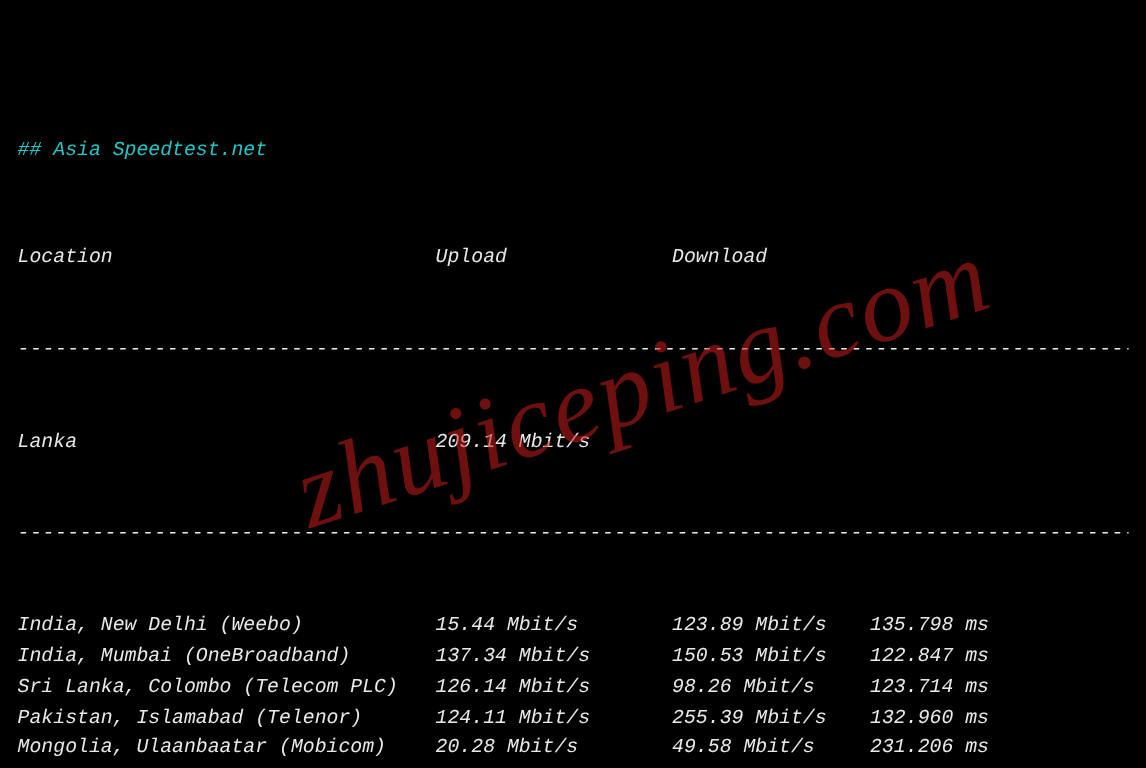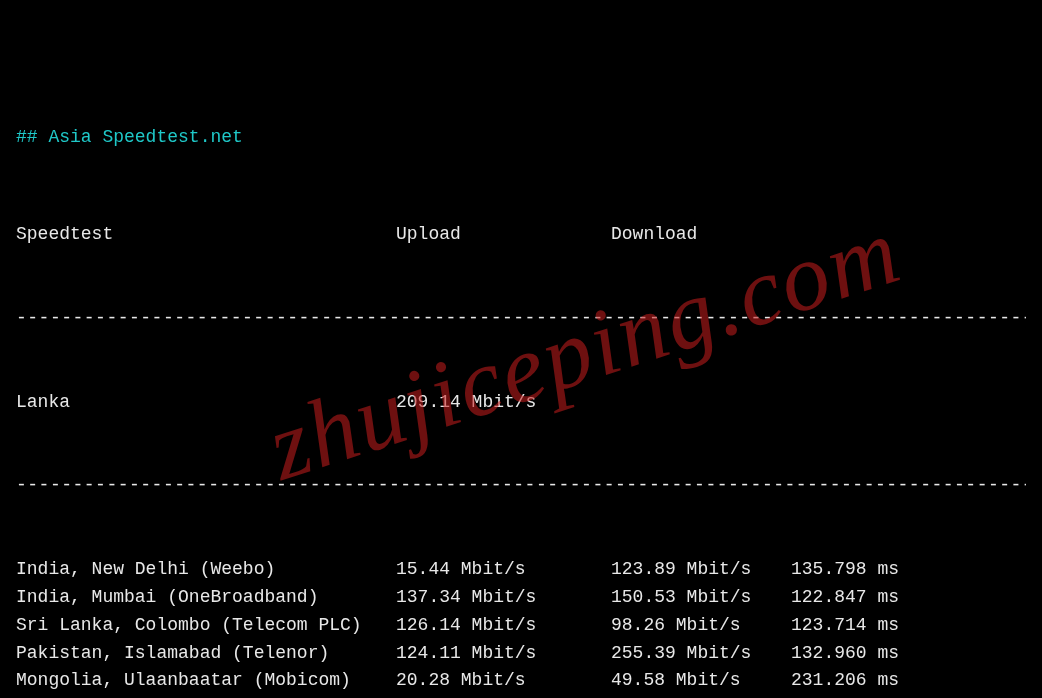--- a/index.html
+++ b/index.html
@@ -1,18 +1,19 @@
 <!DOCTYPE html>
 <html><head>
   <meta charset="utf-8">
   <style>
     * {
       margin: 0;
       padding: 0;
       box-sizing: border-box;
+      font-style: italic;
     }
     body {
       background: #000;
       color: #e8e8e8;
       font-family: 'Consolas', 'Monaco', 'Courier New', monospace;
       font-size: 18px;
       line-height: 1.55;
       padding: 12px 16px;
       width: 1042px;
       height: 698px;
@@ -53,21 +54,21 @@
     }
   </style>
 </head>
 <body>
 
 
 
 <div class="title"><span>## </span><span>Asia Speedtest.net</span></div>
 
 <div class="row">
-  <span class="col-loc">Speedtest</span><span class="col-up">Upload</span><span class="col-dl">Download</span>
+  <span class="col-loc">Location</span><span class="col-up">Upload</span><span class="col-dl">Download</span>
 </div>
 
 <div class="sep">--------------------------------------------------------------------------------------------</div>
 
 <div class="row">
   <span class="col-loc">Lanka</span><span class="col-up">209.14 Mbit/s</span>
 </div>
 
 <div class="sep">--------------------------------------------------------------------------------------------</div>
 

